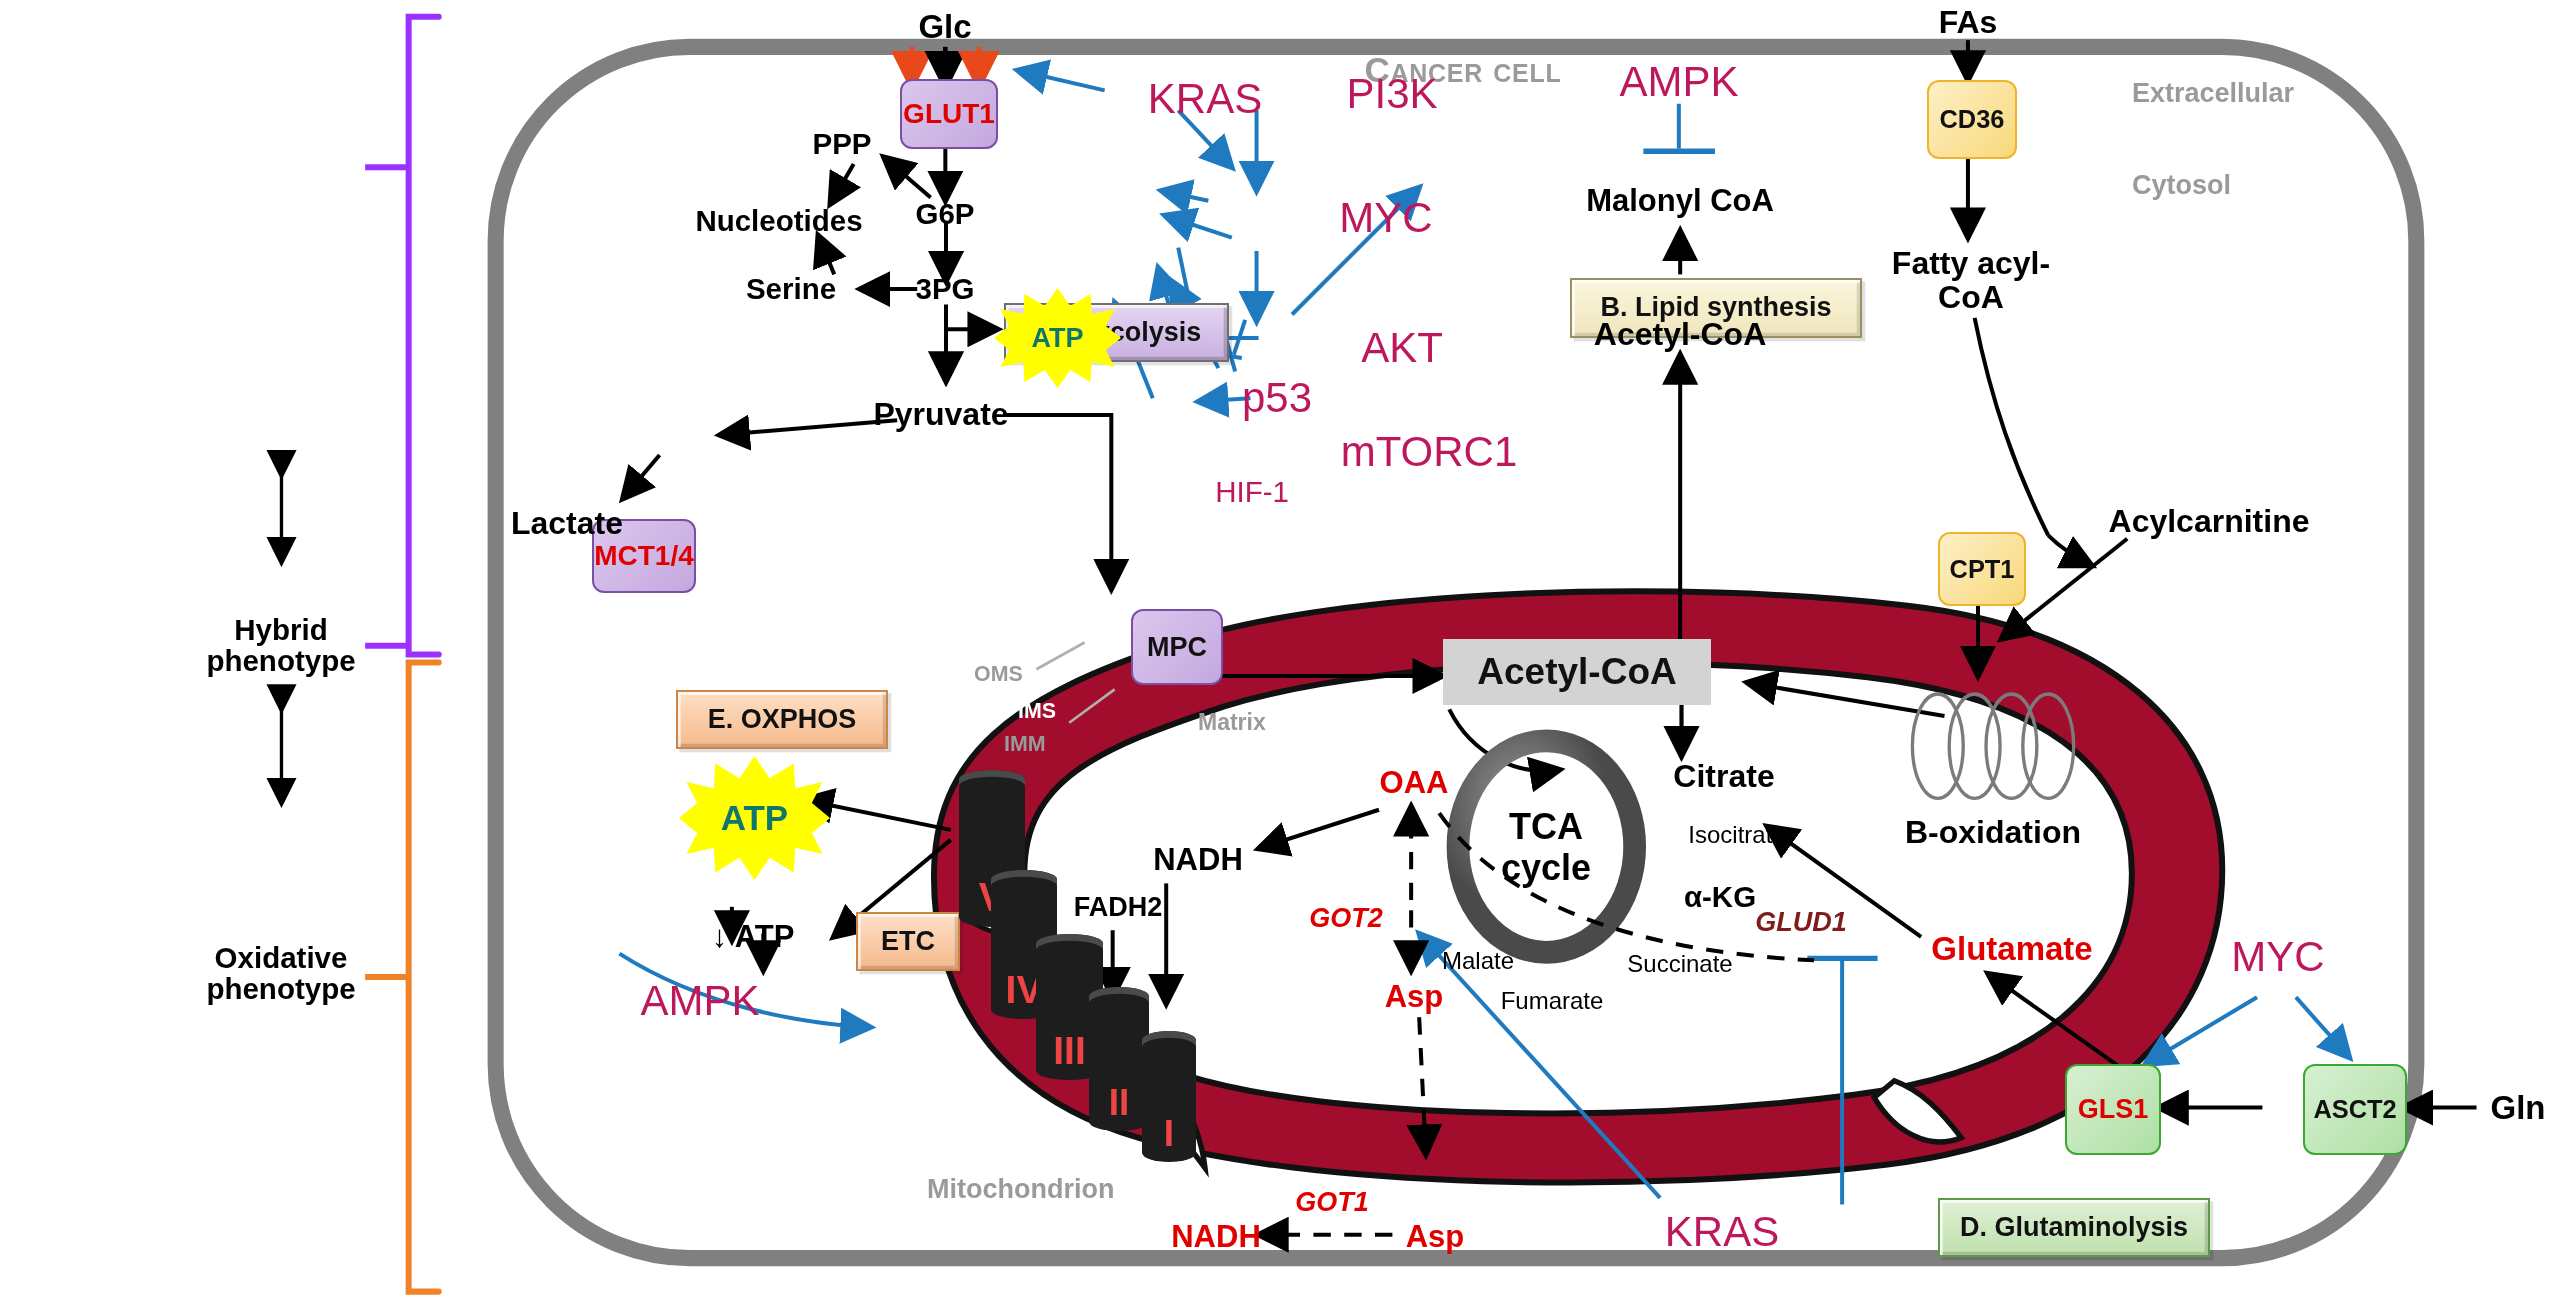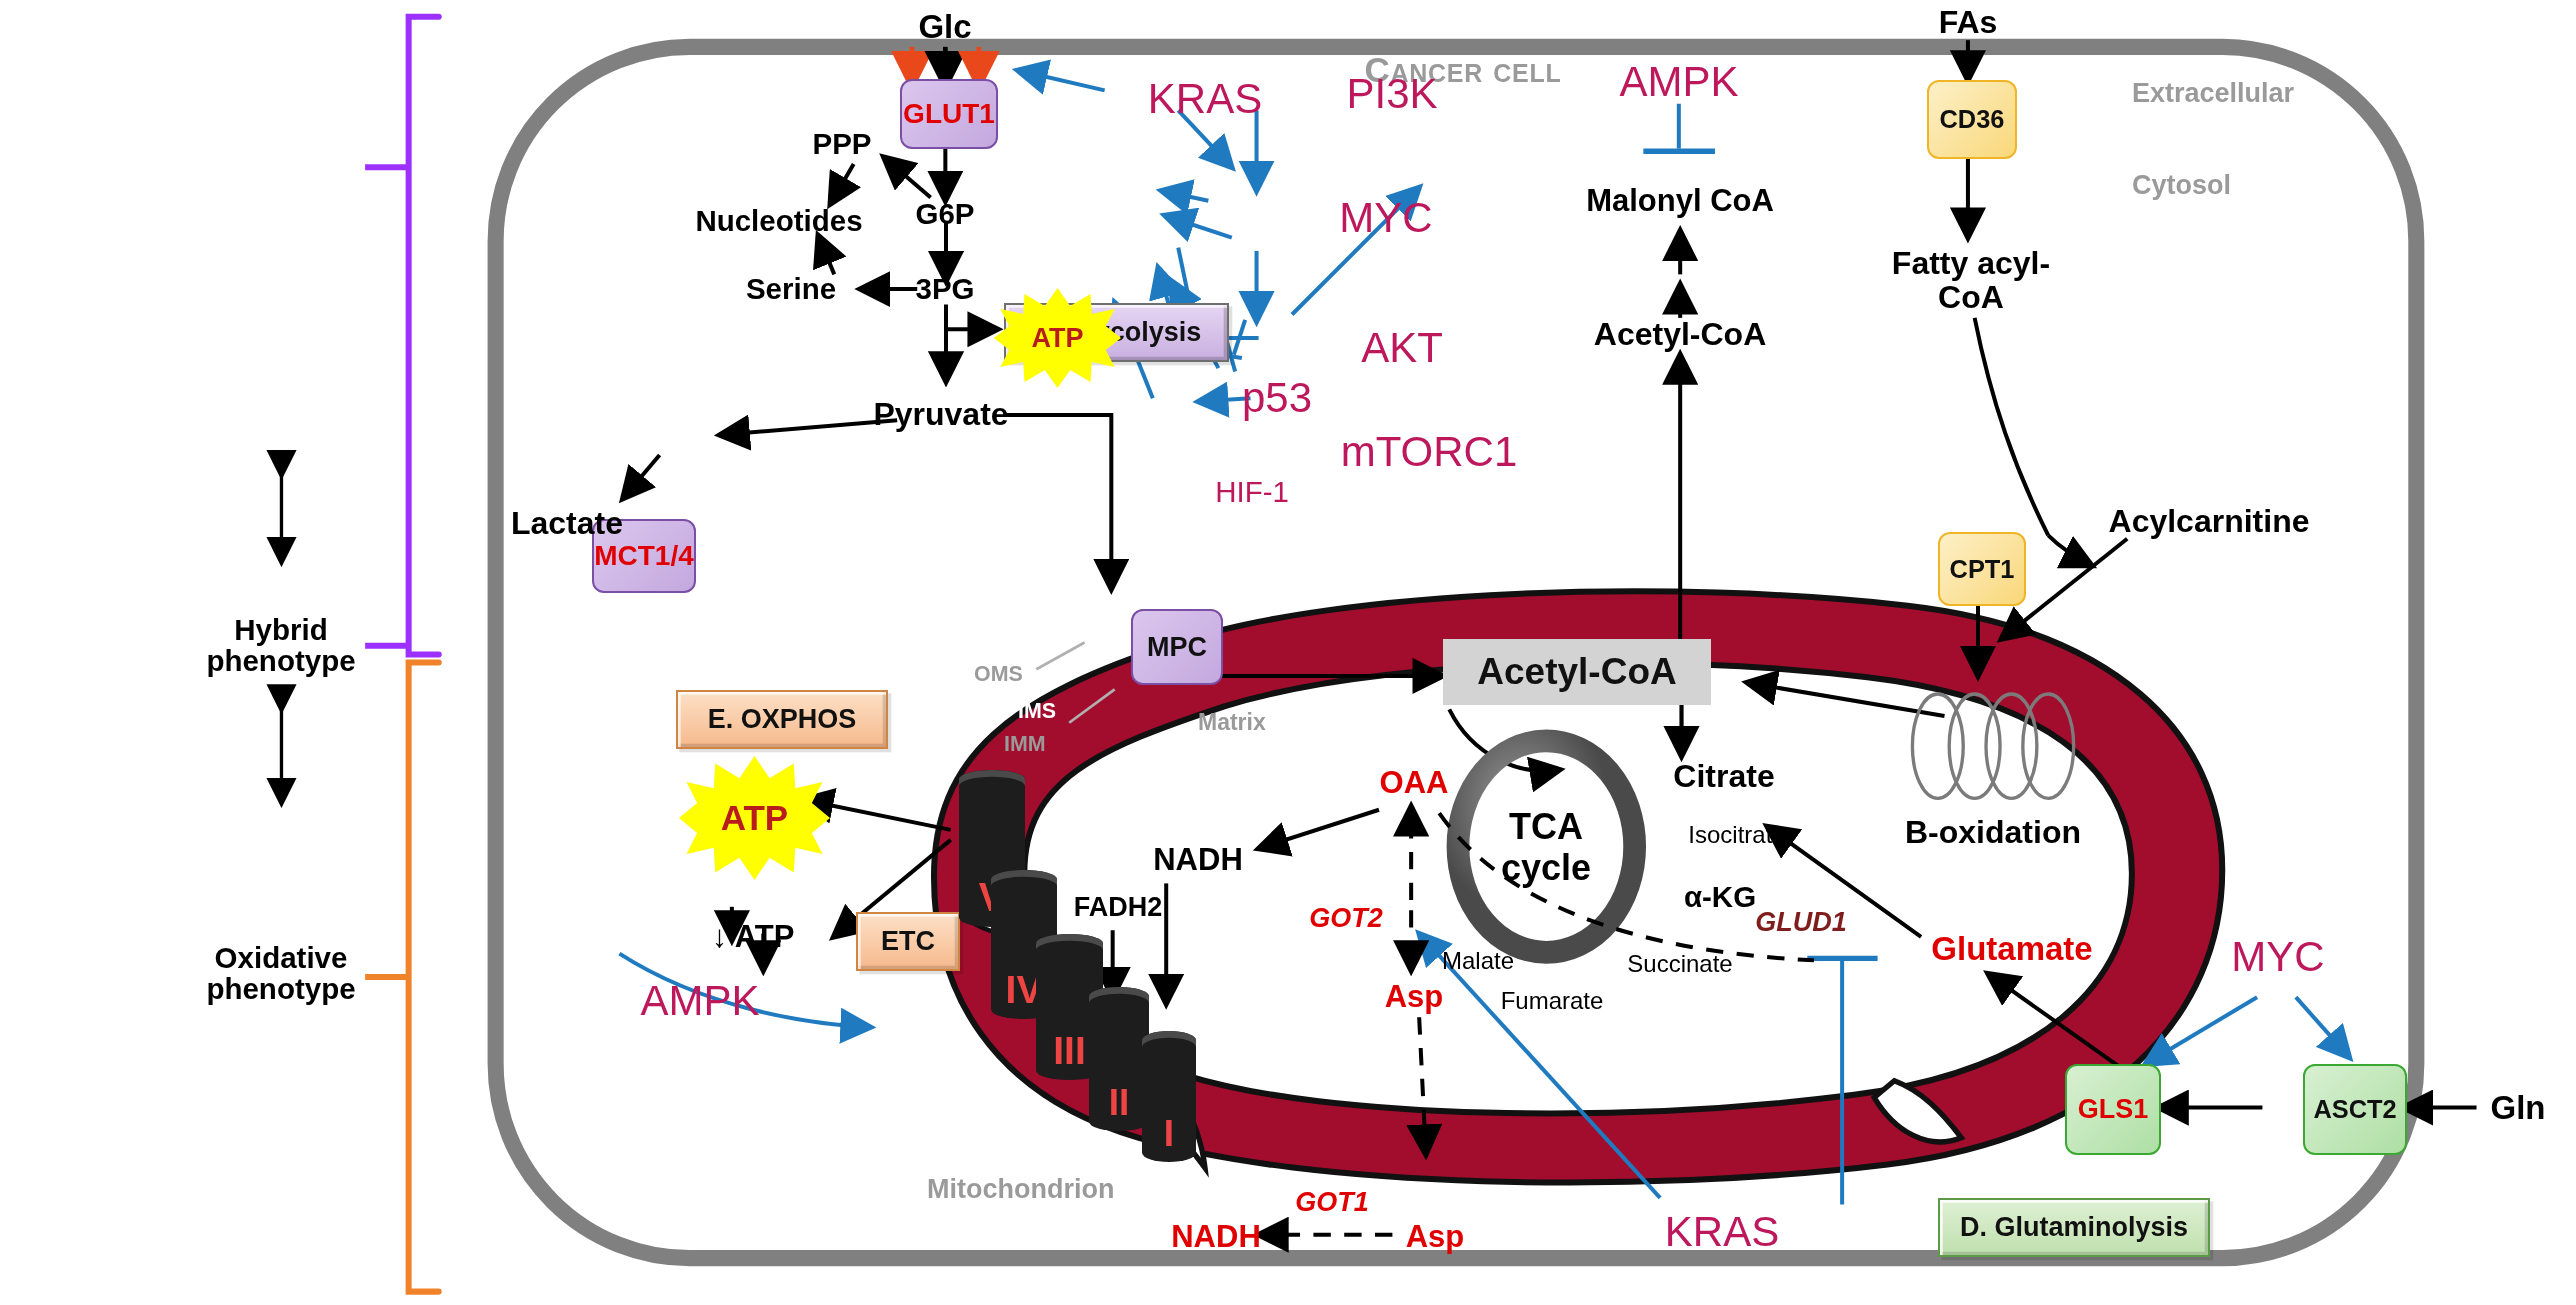--- a/index.html
+++ b/index.html
@@ -32,21 +32,21 @@
   .pb-gold{background:linear-gradient(180deg,#fbe6a4,#f3cf6a);border:2px solid #c79a22;
            box-shadow:inset 2.7px 2.7px 0 rgba(255,255,255,.7),inset -3.3px -3.3px 0 rgba(0,0,0,.16), 3.3px 3.3px 0 rgba(0,0,0,.14);}
   .pb-peach{background:linear-gradient(180deg,#fde0c6,#f6b98c);border:2px solid #d08642;
             box-shadow:inset 2.7px 2.7px 0 rgba(255,255,255,.7),inset -3.3px -3.3px 0 rgba(0,0,0,.14), 3.3px 3.3px 0 rgba(0,0,0,.12);}
   .pb-green{background:linear-gradient(180deg,#dff0d4,#bfe0ae);border:2px solid #5c9a45;
             box-shadow:inset 2.7px 2.7px 0 rgba(255,255,255,.8),inset -3.3px -3.3px 0 rgba(0,0,0,.14), 3.3px 3.3px 0 rgba(0,0,0,.12);}
   .pb-gray{background:#d3d3d3;border:none;box-shadow:none;}
 
   
   .burst{position:absolute;display:flex;align-items:center;justify-content:center;
-         background:#ffff00;font-weight:bold;color:#b91c1c;
+         background:#ffff00;font-weight:bold;color:#0f766e;
          clip-path:polygon(50% 0%,60% 18%,76% 6%,77% 26%,95% 21%,88% 38%,100% 50%,88% 62%,95% 79%,77% 74%,76% 94%,60% 82%,50% 100%,40% 82%,24% 94%,23% 74%,5% 79%,12% 62%,0% 50%,12% 38%,5% 21%,23% 26%,24% 6%,40% 18%);}
   
   .cyl{position:absolute;background:#1d1d1d;border-radius:50%/9.4px;
        display:flex;align-items:flex-end;justify-content:center;color:#ef4444;
        font-weight:bold;box-shadow:inset 0 6.7px 0 #4a4a4a;}
   .cyl span{display:block;padding-bottom:6.7px;}
 </style>
 </head>
 <body>
 
@@ -256,20 +256,23 @@
   <div class="chip chip-green" style="left:2065px;top:1064px;width:92px;height:87px;font-size:27px;">
     <span>GLS1</span>
   </div>
   <div class="chip chip-green" style="left:2303px;top:1064px;width:100px;height:87px;font-size:25.4px;color:#111;">
     <span style="color:#111;">ASCT2</span>
   </div>
 
   <div class="pbox pb-violet" style="left:1004px;top:303px;width:221px;height:55px;font-size:27px;">
     <span>A. Glycolysis</span>
   </div>
+  <div class="pbox pb-cream" style="left:1570px;top:278px;width:288px;height:56px;font-size:27px;">
+    <span>B. Lipid synthesis</span>
+  </div>
   <div class="pbox pb-green" style="left:1938px;top:1198px;width:268px;height:55px;font-size:27px;">
     <span>D. Glutaminolysis</span>
   </div>
   <div class="pbox pb-peach" style="left:676px;top:690px;width:208px;height:55px;font-size:27px;">
     <span>E. OXPHOS</span>
   </div>
   <div class="pbox pb-peach" style="left:856px;top:912px;width:100px;height:55px;font-size:27px;">
     <span>ETC</span>
   </div>
 

